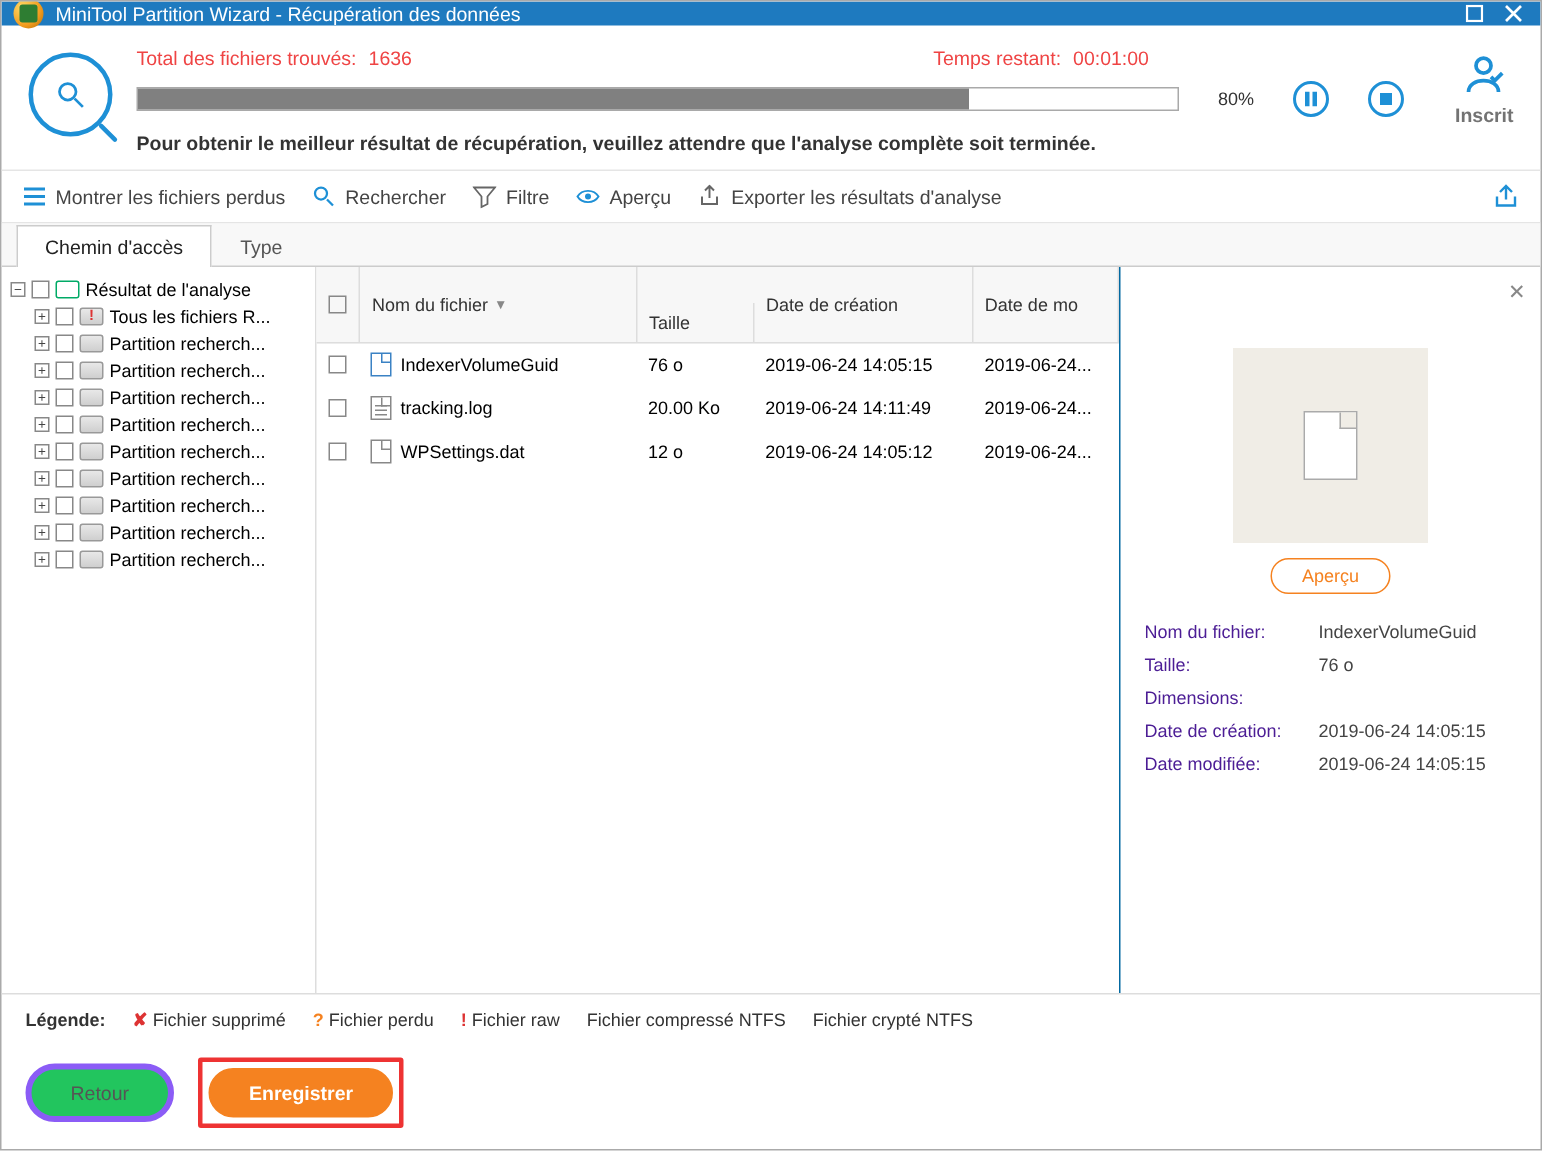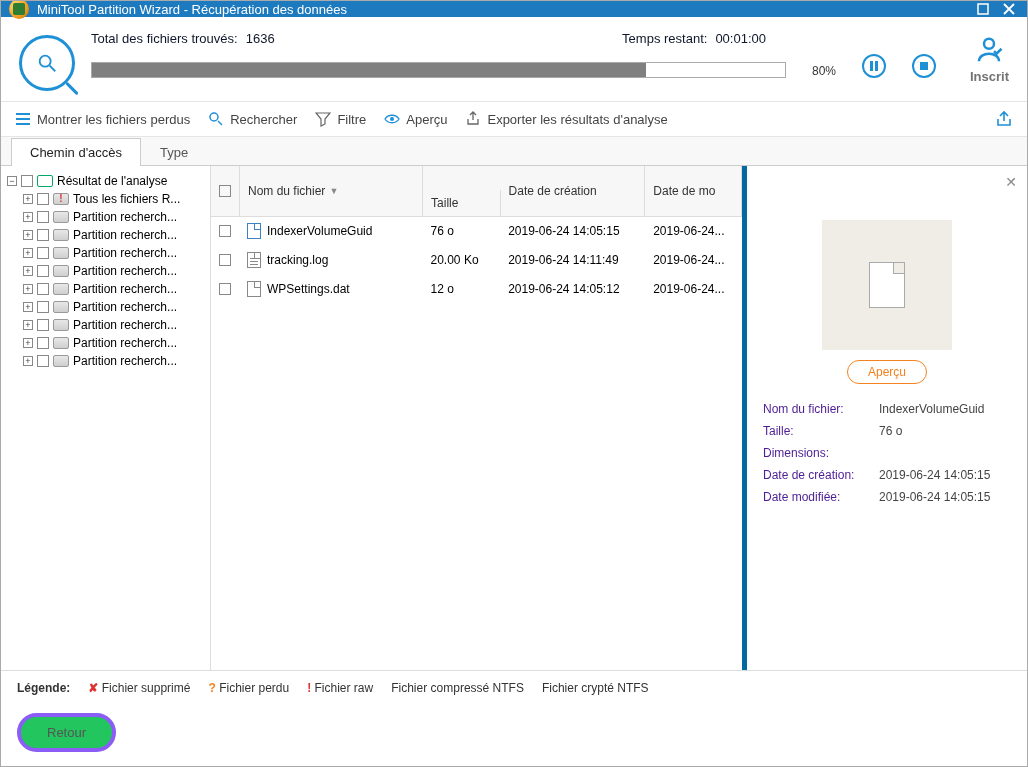--- a/index.html
+++ b/index.html
@@ -7,24 +7,24 @@
 .titlebar { background: #1e7abf; color: #fff; height: 16px; display: flex; align-items: center; padding: 0 8px; font-size: 13px; }
 .titlebar .logo { width: 20px; height: 20px; background: radial-gradient(circle at 30% 30%, #ffd966, #f29c1f 60%, #b06a00); border-radius: 50%; margin-right: 8px; position: relative; }
 .titlebar .logo::after { content:""; position:absolute; top:4px; left:4px; width:12px; height:12px; background:#2e7d32; border-radius:2px; }
 .titlebar .spacer { flex: 1; }
 .titlebar .winbtn { width: 20px; height: 20px; display: flex; align-items: center; justify-content: center; cursor: pointer; font-size: 14px; margin-left: 6px;}
 .header { display: flex; align-items: flex-start; padding: 14px 18px 10px 18px; gap: 16px; border-bottom: 1px solid #e5e5e5;}
 .magnifier { width: 56px; height: 56px; border: 3px solid #1e90d6; border-radius: 50%; position: relative; flex-shrink:0; margin-top:4px;}
 .magnifier::after { content:""; position:absolute; width:16px; height:3px; background:#1e90d6; transform:rotate(45deg); bottom:-2px; right:-8px; border-radius:2px;}
 .magnifier svg { position:absolute; top:50%; left:50%; transform:translate(-50%,-50%); }
 .header-main { flex:1; }
-.header-row1 { display:flex; gap: 60px; font-size:13px; color:#0f172a; margin-bottom:8px;}
+.header-row1 { display:flex; gap: 60px; font-size:13px; color:#ef4444; margin-bottom:8px;}
 .header-row1 .found { display:flex; gap:8px;}
 .header-row1 .remain { margin-left:auto; margin-right:170px; display:flex; gap:8px;}
-.progwrap { display:flex; align-items:flex-end; gap:26px; margin-bottom:10px;}
+.progwrap { display:flex; align-items:center; gap:26px; margin-bottom:10px;}
 .progressbar { flex:1; height:16px; border:1px solid #a9a9a9; background:#fff; position:relative;}
 .progressbar .fill { background:#808080; height:100%; }
 .percent { font-size:12px; color:#333;}
 .circbtn { width:24px; height:24px; border:2px solid #1e90d6; border-radius:50%; display:flex; align-items:center; justify-content:center; cursor:pointer; color:#1e90d6; font-size:10px;}
 .tip { font-size:13px; color:#333; font-weight:bold;}
 .inscrit { display:flex; flex-direction:column; align-items:center; gap:4px; padding-top:4px; margin-left:18px;}
 .inscrit svg { width:30px; height:30px; }
 .inscrit-label { color:#737373; font-size:13px; font-weight:bold;}
 .toolbar { display:flex; align-items:center; padding:8px 14px; gap:18px; border-bottom:1px solid #e5e5e5; font-size:13px; color:#444;}
 .tbitem { display:flex; align-items:center; gap:6px; cursor:pointer;}
@@ -38,21 +38,21 @@
 .tree { width:210px; border-right:1px solid #ddd; padding:6px 4px; font-size:12px; overflow:auto;}
 .tree-row { display:flex; align-items:center; gap:4px; padding:2px 2px; white-space:nowrap; cursor:pointer;}
 .tree-row.root { padding-left:2px;}
 .tree-row.child { padding-left:18px;}
 .expander { width:10px; height:10px; border:1px solid #888; display:flex; align-items:center; justify-content:center; font-size:9px; line-height:1; color:#444; flex-shrink:0;}
 .chk { width:12px; height:12px; border:1px solid #888; flex-shrink:0;}
 .drive-ico { width:16px; height:12px; background:linear-gradient(#e8e8e8,#cfcfcf); border:1px solid #999; border-radius:2px; flex-shrink:0;}
 .drive-ico.red::after { content:"!"; color:#d33; font-weight:bold; font-size:10px; display:block; text-align:center; line-height:10px;}
 .pc-ico { width:16px; height:12px; border:1px solid #0a6; background:#fff; border-radius:2px; flex-shrink:0;}
 .tree-label { overflow:hidden; text-overflow:ellipsis; }
-.filepane { flex:1; display:flex; border-right:5px solid #0369a1; min-width:0;}
+.filepane { flex:1; display:flex; border-right:1px solid #0369a1; min-width:0;}
 .filetable { flex:1; font-size:12px; }
 .thead { display:flex; background:#f7f7f7; border-bottom:1px solid #ddd; color:#333;}
 .th { padding:6px 8px; border-right:1px solid #ddd; display:flex; align-items:center; gap:4px;}
 .th.name { flex-basis:190px;}
 .th.size { flex-basis:80px;margin-top:24px;}
 .th.date1 { flex-basis:150px;}
 .th.date2 { flex-basis:100px;}
 .sort { font-size:9px; color:#888;}
 .tbody .tr { display:flex; padding:6px 0; border-bottom:1px solid transparent;}
 .td { padding:0 8px; display:flex; align-items:center; gap:6px;}
@@ -133,20 +133,21 @@
             <rect x="1" y="0" width="3" height="10" fill="#1e90d6"></rect>
             <rect x="6" y="0" width="3" height="10" fill="#1e90d6"></rect>
           </svg>
       </div>
       <div class="circbtn">
         <svg width="10" height="10" viewBox="0 0 10 10">
             <rect x="1" y="1" width="8" height="8" fill="#1e90d6"></rect>
           </svg>
       </div>
     </div>
+    <div class="tip">Pour obtenir le meilleur résultat de récupération, veuillez attendre que l'analyse complète soit terminée.</div>
   </div>
   <div class="inscrit">
     <svg viewBox="0 0 24 24">
         <circle cx="12" cy="7" r="4" fill="none" stroke="#1e90d6" stroke-width="2"></circle>
         <path d="M4 21c0-4 4-6 8-6s8 2 8 6" fill="none" stroke="#1e90d6" stroke-width="2"></path>
         <path d="M16 13 l2 2 l4-4" fill="none" stroke="#1e90d6" stroke-width="2"></path>
       </svg>
     <span class="inscrit-label">Inscrit</span>
   </div>
 </div>
@@ -362,14 +363,17 @@
   <div class="legend">
     <b>Légende:</b>
     <span><span class="lx">✘</span> <span>Fichier supprimé</span></span>
     <span><span class="lq">?</span> <span>Fichier perdu</span></span>
     <span><span class="le">!</span> <span>Fichier raw</span></span>
     <span>Fichier compressé NTFS</span>
     <span>Fichier crypté NTFS</span>
   </div>
   <div class="bottom">
     <button class="btn btn-back">Retour</button>
+    <span class="save-wrap">
+      <button class="btn btn-save">Enregistrer</button>
+    </span>
   </div>
 </div>
 
 </body></html>

